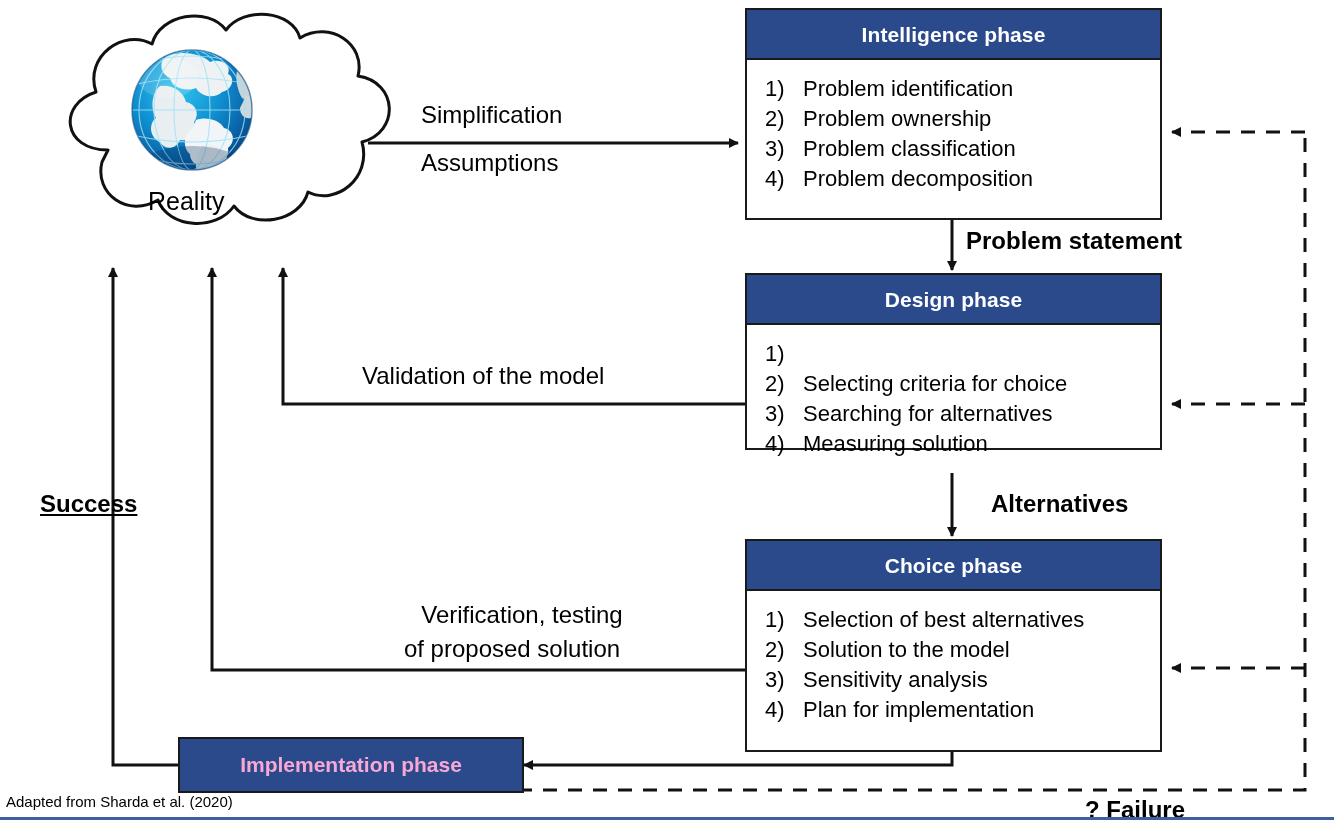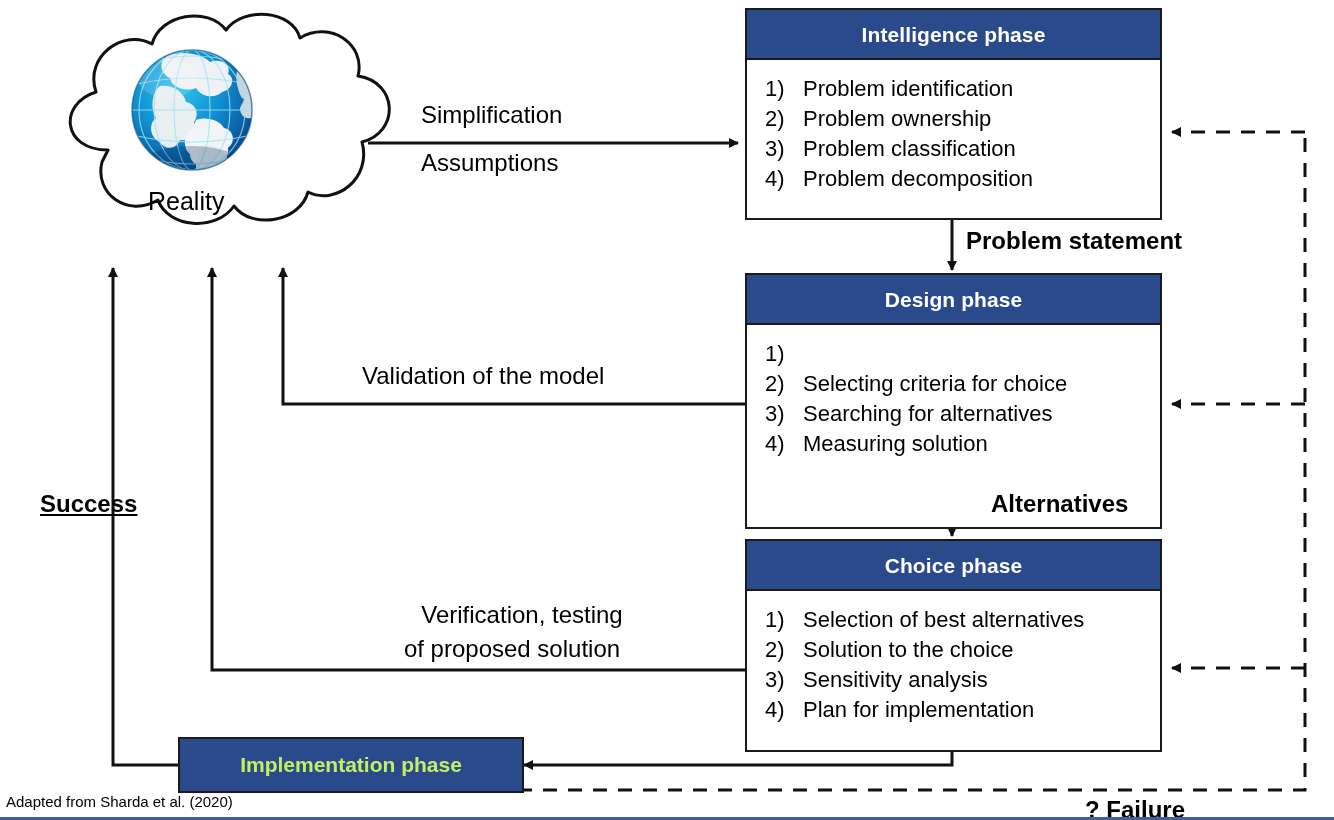--- a/index.html
+++ b/index.html
@@ -8,21 +8,21 @@
   #stage{position:absolute;left:0;top:0;width:1334px;height:820px;}
   svg.layer{position:absolute;left:0;top:0;width:1334px;height:820px;overflow:visible;}
   .phase-box{position:absolute;box-sizing:border-box;border:2px solid #1a1a1a;background:#ffffff;}
   .phase-head{box-sizing:border-box;background:#2a4a8c;color:#ffffff;font-weight:bold;
               font-size:21px;text-align:center;line-height:50px;height:50px;
               border-bottom:2px solid #1a1a1a;letter-spacing:.1px;}
   .phase-body{padding:14px 0 0 18px;}
   .item{font-size:22px;line-height:30px;white-space:nowrap;display:flex;}
   .item .num{width:38px;flex:none;}
   .impl-box{position:absolute;box-sizing:border-box;border:2px solid #1a1a1a;
-            background:#2a4a8c;color:#bef264;font-weight:bold;font-size:21px;
+            background:#2a4a8c;color:#f9a8d4;font-weight:bold;font-size:21px;
             text-align:center;display:flex;align-items:center;justify-content:center;}
   .lbl{position:absolute;font-size:24px;white-space:nowrap;line-height:30px;}
   .lbl.bold{font-weight:bold;}
   .lbl.ctr{text-align:center;}
   .footer{position:absolute;font-size:15px;white-space:nowrap;}
   .reality-lbl{position:absolute;font-size:25px;white-space:nowrap;}
   .baseline{position:absolute;left:0;bottom:0;width:1334px;height:3px;background:#3f5fa0;}
 </style>
 </head>
 <body>
@@ -139,21 +139,21 @@
         <span class="num">3)</span>
         <span>Problem classification</span>
       </div>
       <div class="item">
         <span class="num">4)</span>
         <span>Problem decomposition</span>
       </div>
     </div>
   </div>
 
-  <div class="phase-box" style="left:745px;top:273px;width:417px;height:256px;">
+  <div class="phase-box" style="left:745px;top:273px;width:417px;height:177px;">
     <div class="phase-head">Design phase</div>
     <div class="phase-body">
       <div class="item">
         <span class="num">1)</span>
       </div>
       <div class="item">
         <span class="num">2)</span>
         <span>Selecting criteria for choice</span>
       </div>
       <div class="item">
@@ -169,21 +169,21 @@
 
   <div class="phase-box" style="left:745px;top:539px;width:417px;height:213px;">
     <div class="phase-head">Choice phase</div>
     <div class="phase-body">
       <div class="item">
         <span class="num">1)</span>
         <span>Selection of best alternatives</span>
       </div>
       <div class="item">
         <span class="num">2)</span>
-        <span>Solution to the choice</span>
+        <span>Solution to the model</span>
       </div>
       <div class="item">
         <span class="num">3)</span>
         <span>Sensitivity analysis</span>
       </div>
       <div class="item">
         <span class="num">4)</span>
         <span>Plan for implementation</span>
       </div>
     </div>

